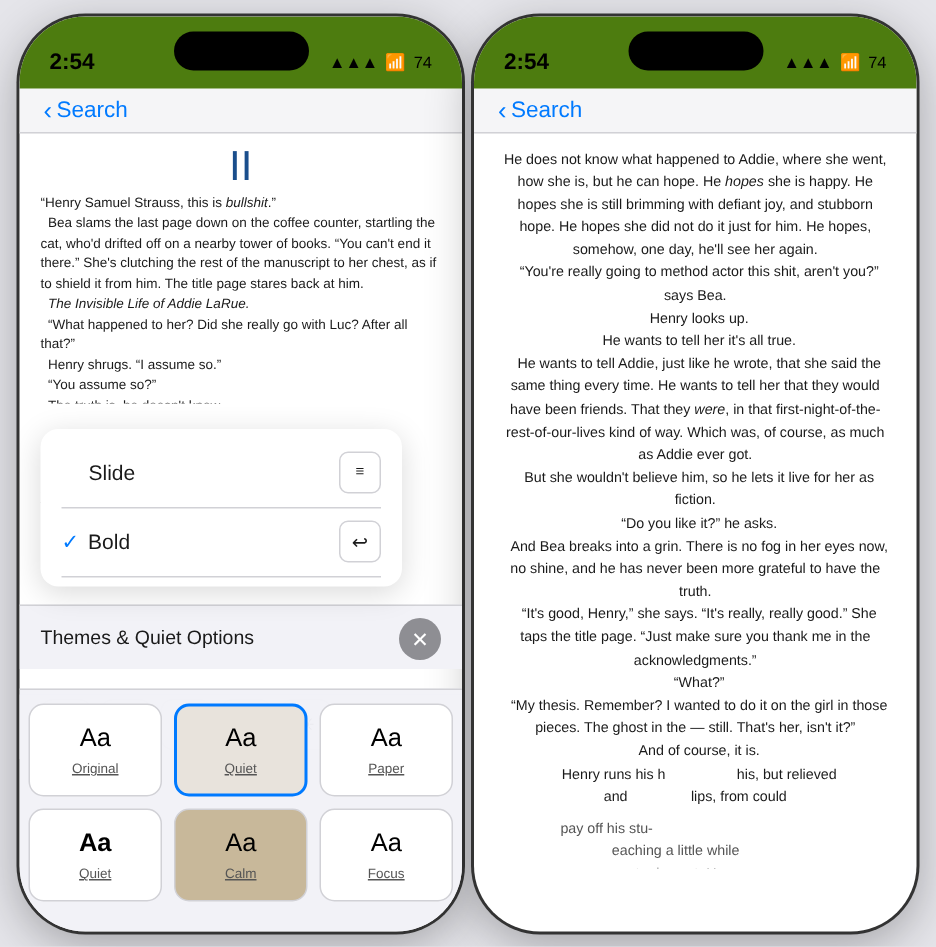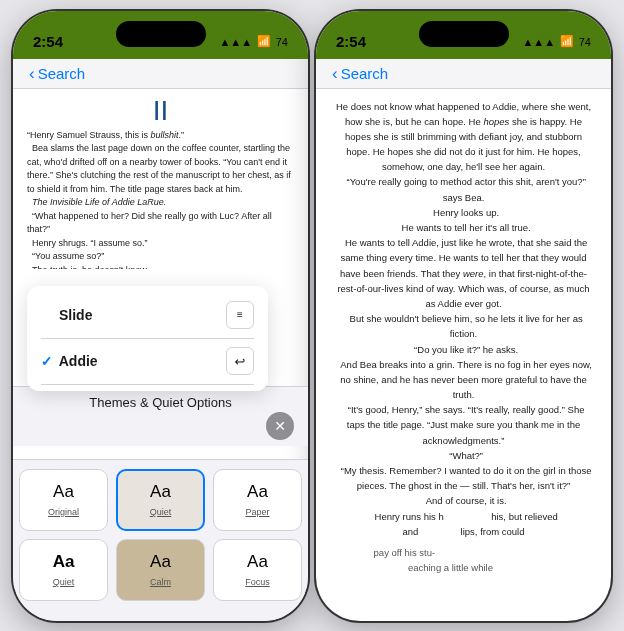--- a/index.html
+++ b/index.html
@@ -139,21 +139,20 @@
       border: 1px solid #d1d1d6;
       border-radius: 6px;
       display: flex;
       align-items: center;
       justify-content: center;
       font-size: 10px;
     }
     .menu-left {
       display: flex;
       align-items: center;
-      font-weight: bold;
     }
     .divider {
       height: 0.5px;
       background: #d1d1d6;
       margin: 0 14px;
     }
 
     
     .themes-bar {
       position: absolute;
@@ -322,31 +321,31 @@
         <span>Slide</span>
       </div>
       <div class="icon-right">
         <span>≡</span>
       </div>
     </div>
     <div class="divider"></div>
     <div class="scroll-menu-item">
       <div class="menu-left">
         <span class="check">✓</span>
-        <span>Addie</span>
+        <span>Bold</span>
       </div>
       <div class="icon-right">
         <span style="font-size:13px;">↩</span>
       </div>
     </div>
     <div class="divider"></div>
   </div>
 
   <div class="themes-bar">
-    <div style="display:flex; align-items:center; justify-content:space-between;flex-direction:column;">
+    <div style="display:flex; align-items:center; justify-content:space-between;">
       <span class="themes-title">Themes &amp; Quiet Options</span>
       <div class="toolbar-close">✕</div>
     </div>
   </div>
 
   <div class="reader-toolbar">
     <div class="toolbar-btn small-a">
       <span style="font-size:11px;">A</span>
     </div>
     <div class="toolbar-btn big-a">

